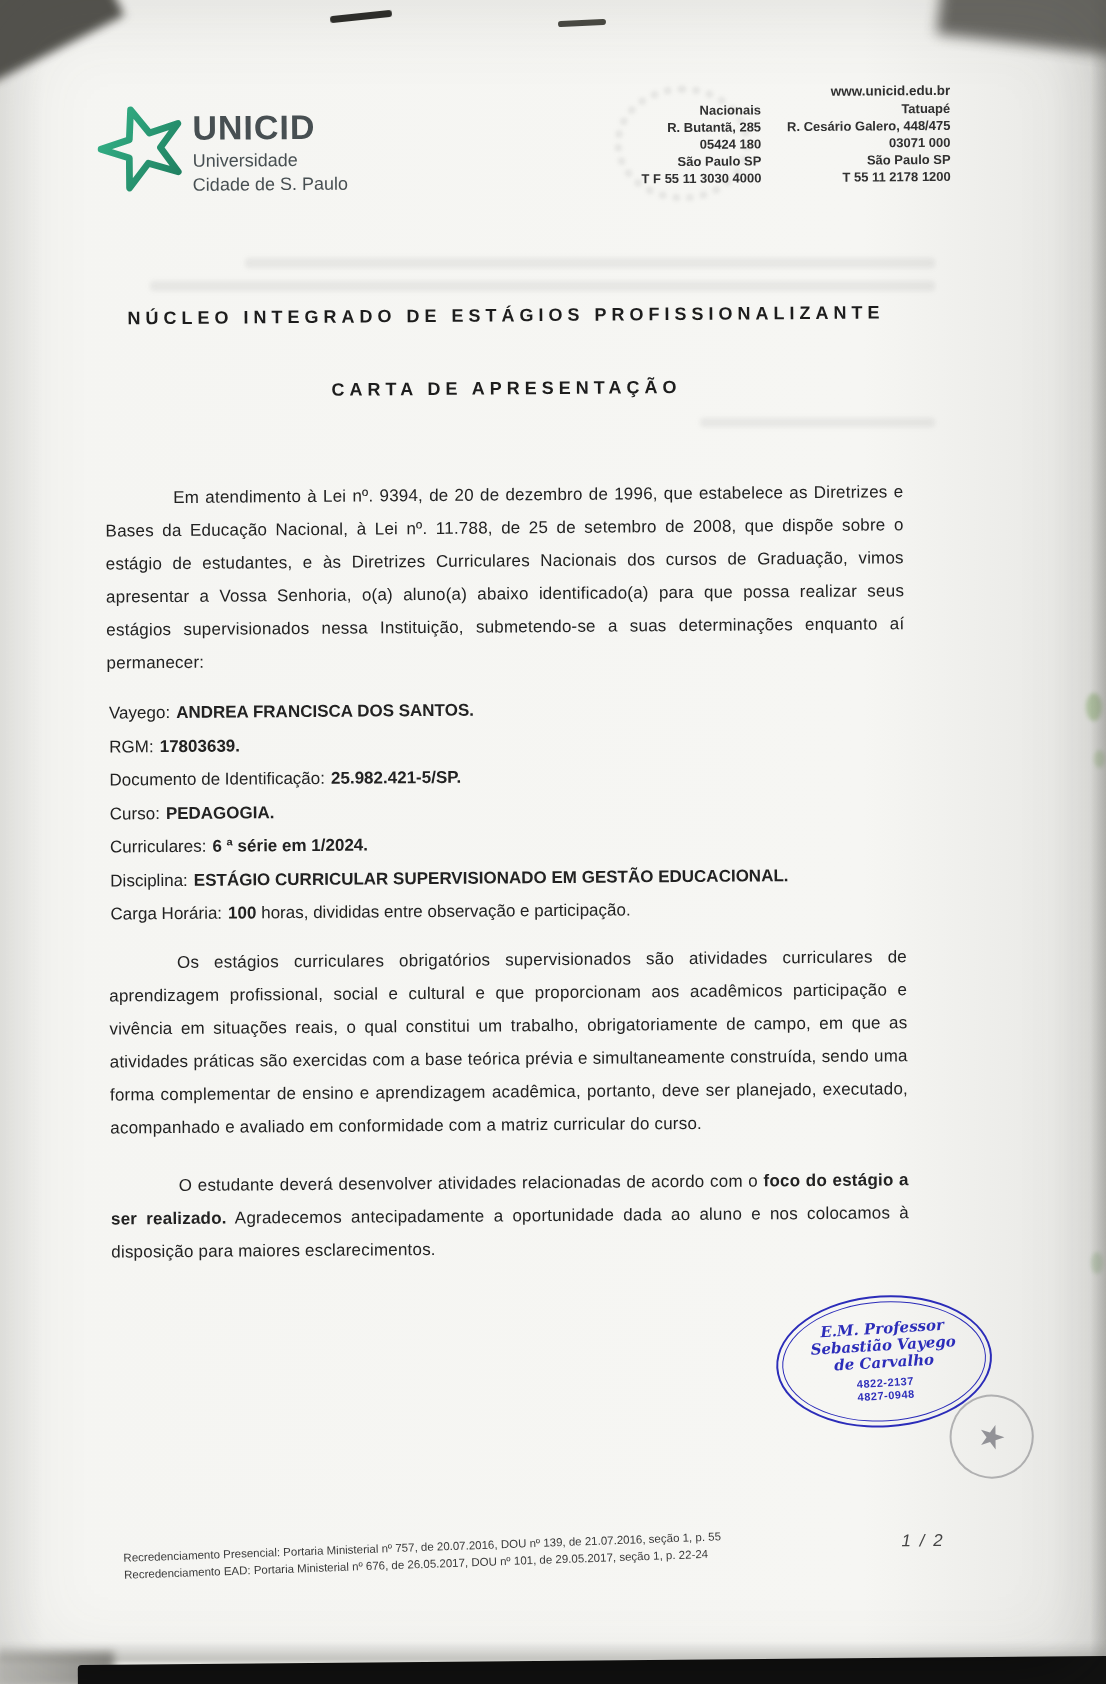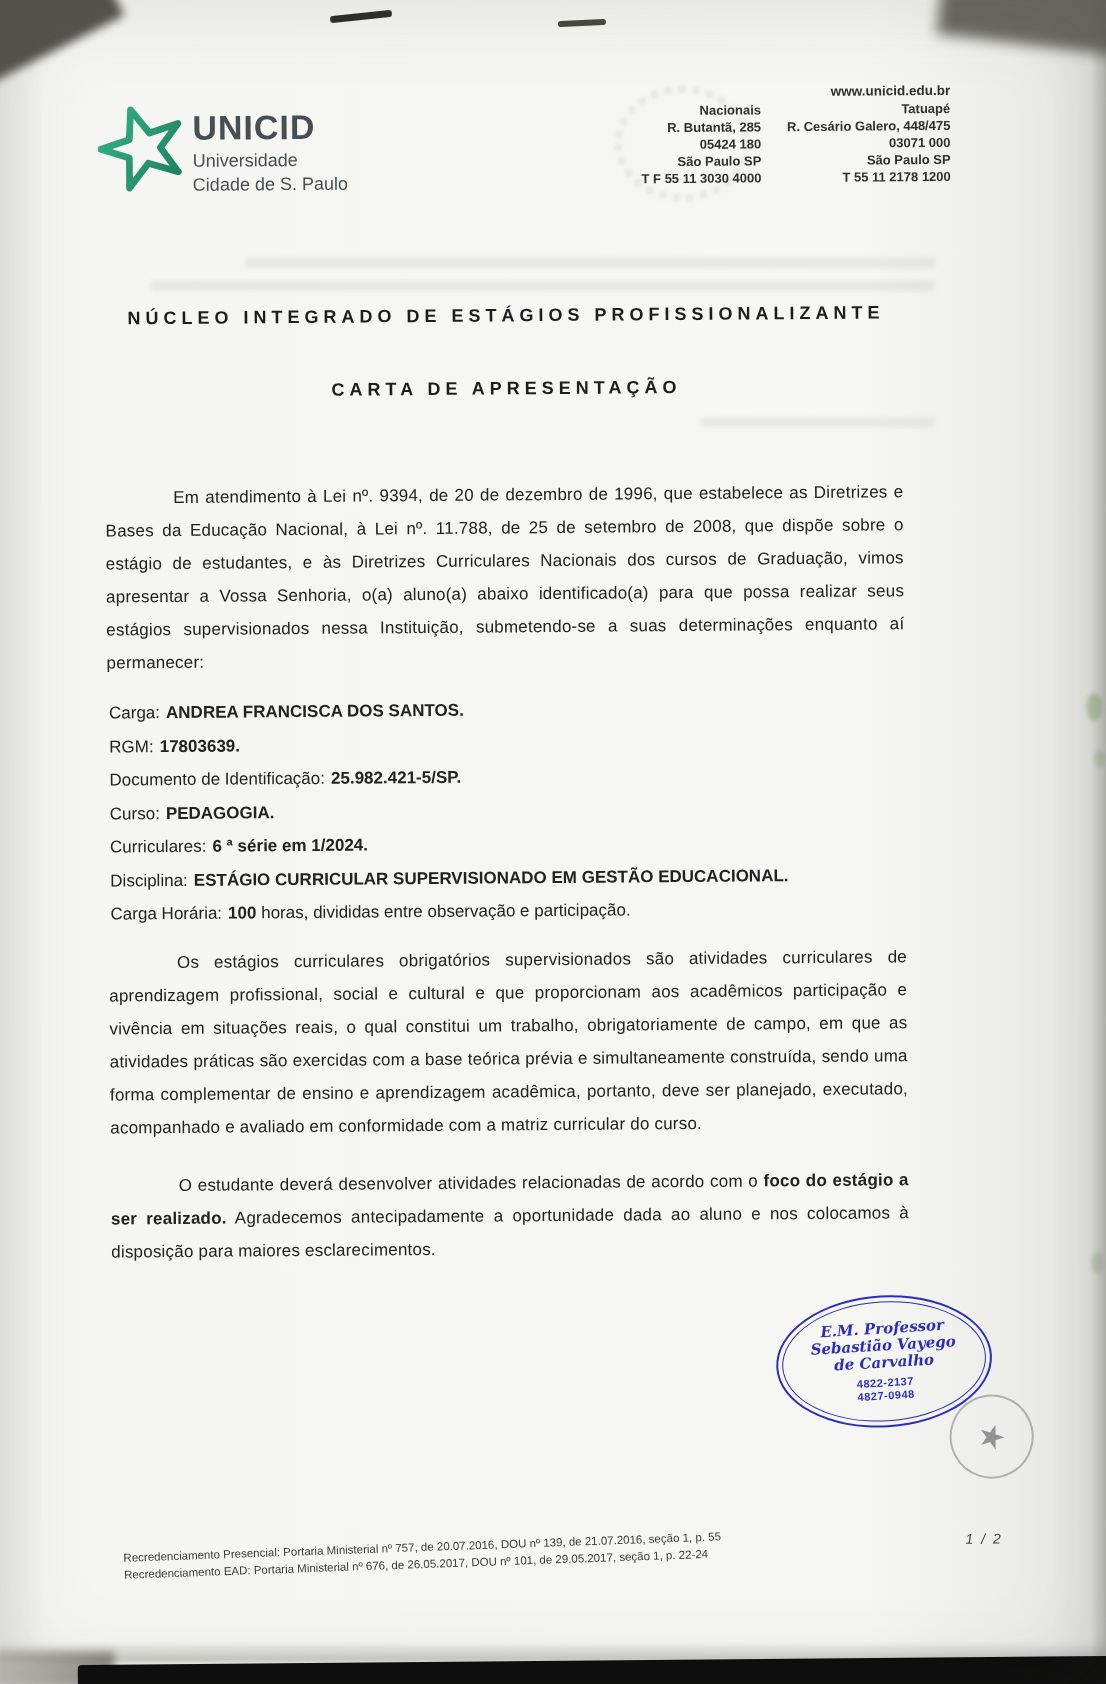--- a/index.html
+++ b/index.html
@@ -53,21 +53,21 @@
   .stamp-phones { font-size:11px; font-weight:700; line-height:13px; margin-top:5px; text-align:center; letter-spacing:.5px; }
 
   .round-stamp { position:absolute; left:945px; top:1398px; width:84px; height:84px;
     border:2px solid rgba(55,55,65,.45); border-radius:50%; transform:rotate(18deg);
     display:flex; align-items:center; justify-content:center; opacity:.75; }
   .round-stamp .star-glyph { font-size:32px; color:rgba(35,35,48,.6); }
 
   
   .footer { position:absolute; left:118px; top:1538px; transform:rotate(-1.6deg);
     font-size:11.5px; line-height:17px; color:#3a3a3a; }
-  .page-num { position:absolute; left:960px; top:1534px; font-size:14px; color:#444; font-style:italic; letter-spacing:2px; }
+  .page-num { position:absolute; left:896px; top:1534px; font-size:17px; color:#444; font-style:italic; letter-spacing:2px; }
 
   
   .corner-tl { position:absolute; top:-32px; left:-62px; width:175px; height:92px;
     background:#53524d; transform:rotate(-27deg); filter:blur(5px); z-index:30; }
   .corner-tr { position:absolute; top:-26px; right:-34px; width:200px; height:72px;
     background:#5a5954; transform:rotate(7deg); filter:blur(7px); z-index:30; opacity:.9; }
   .mark1 { position:absolute; top:13px; left:330px; width:62px; height:7px; background:#2c2c29;
     border-radius:3px; transform:rotate(-6deg); filter:blur(.5px); z-index:31; }
   .mark2 { position:absolute; top:20px; left:558px; width:48px; height:6px; background:#35352f;
     border-radius:3px; transform:rotate(-3deg); opacity:.9; z-index:31; }
@@ -147,21 +147,21 @@
       </div>
     </div>
 
     <div class="title-main">NÚCLEO INTEGRADO DE ESTÁGIOS PROFISSIONALIZANTE</div>
     <div class="title-sub">CARTA DE APRESENTAÇÃO</div>
 
     <div class="para p-intro">Em atendimento à Lei nº. 9394, de 20 de dezembro de 1996, que estabelece as Diretrizes e Bases da Educação Nacional, à Lei nº. 11.788, de 25 de setembro de 2008, que dispõe sobre o estágio de estudantes, e às Diretrizes Curriculares Nacionais dos cursos de Graduação, vimos apresentar a Vossa Senhoria, o(a) aluno(a) abaixo identificado(a) para que possa realizar seus estágios supervisionados nessa Instituição, submetendo-se a suas determinações enquanto aí permanecer:</div>
 
     <div class="fields">
       <div class="frow">
-        <span class="flabel">Carga:</span><span class="fvalue">ANDREA FRANCISCA DOS SANTOS.</span>
+        <span class="flabel">Vayego:</span><span class="fvalue">ANDREA FRANCISCA DOS SANTOS.</span>
       </div>
       <div class="frow">
         <span class="flabel">RGM:</span><span class="fvalue">17803639.</span>
       </div>
       <div class="frow">
         <span class="flabel">Documento de Identificação:</span><span class="fvalue">25.982.421-5/SP.</span>
       </div>
       <div class="frow">
         <span class="flabel">Curso:</span><span class="fvalue">PEDAGOGIA.</span>
       </div>

